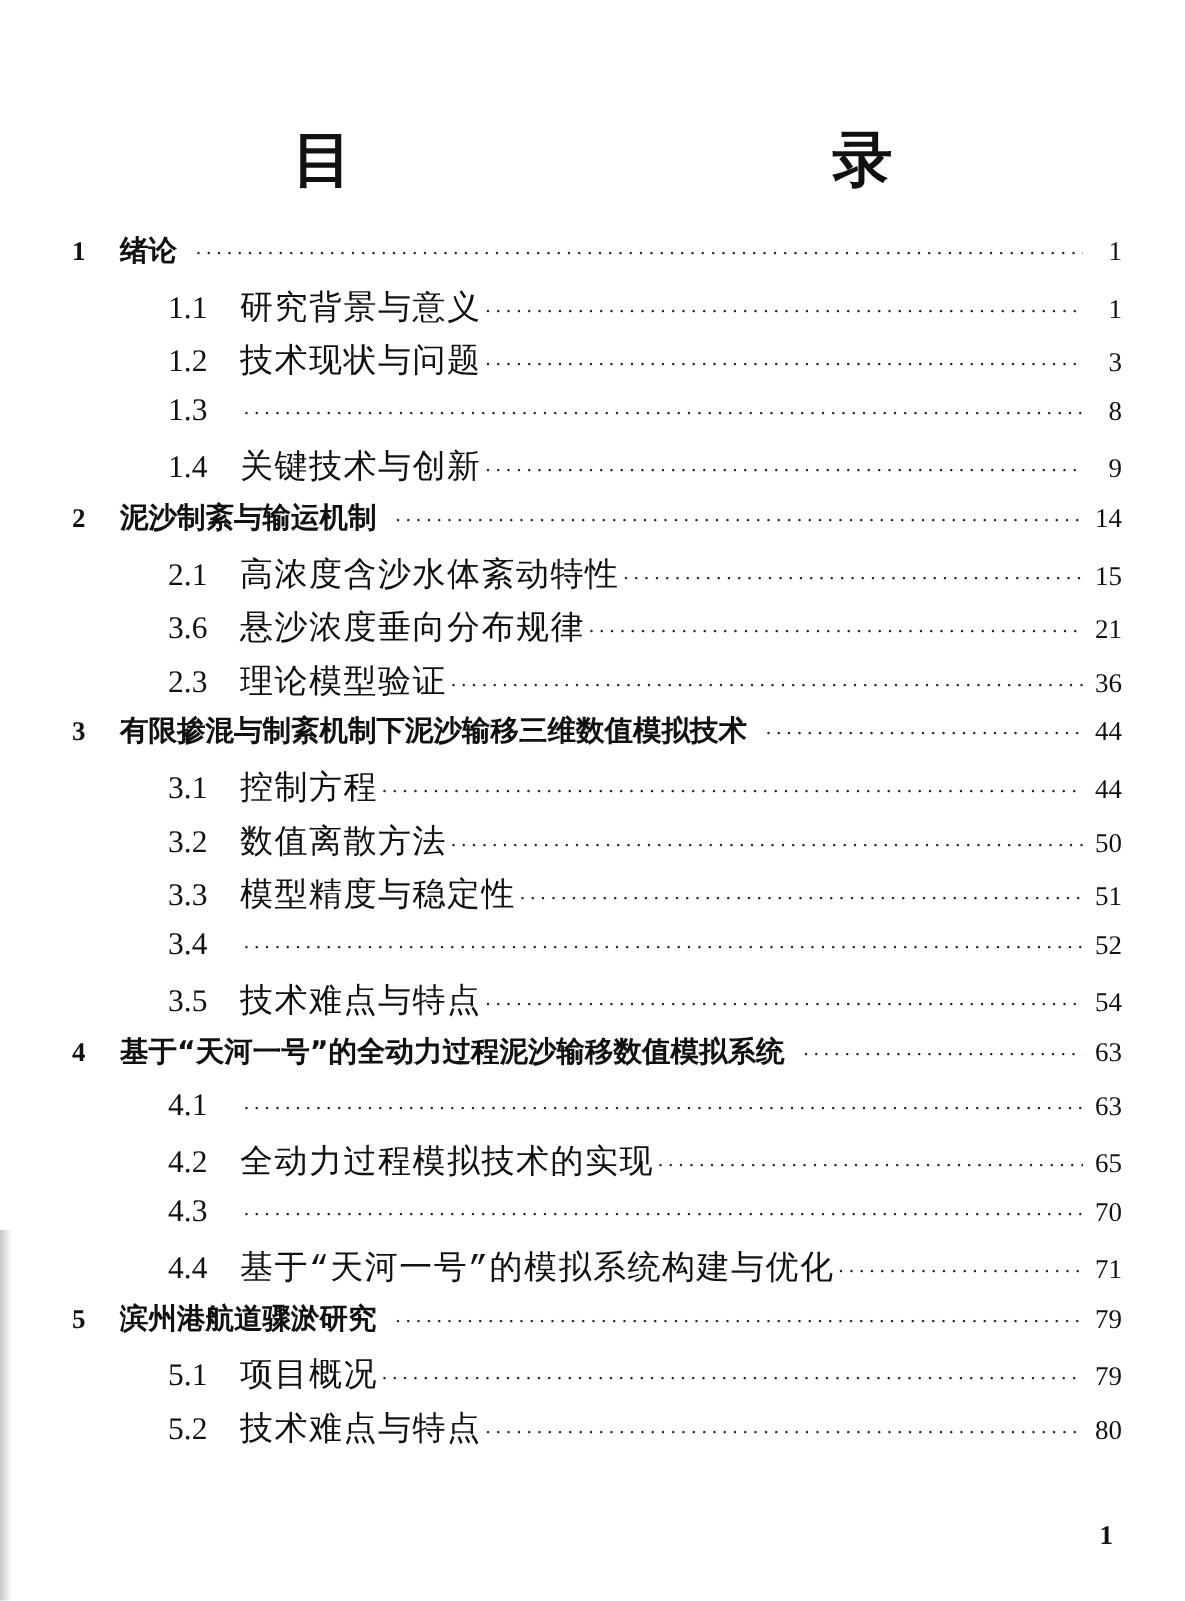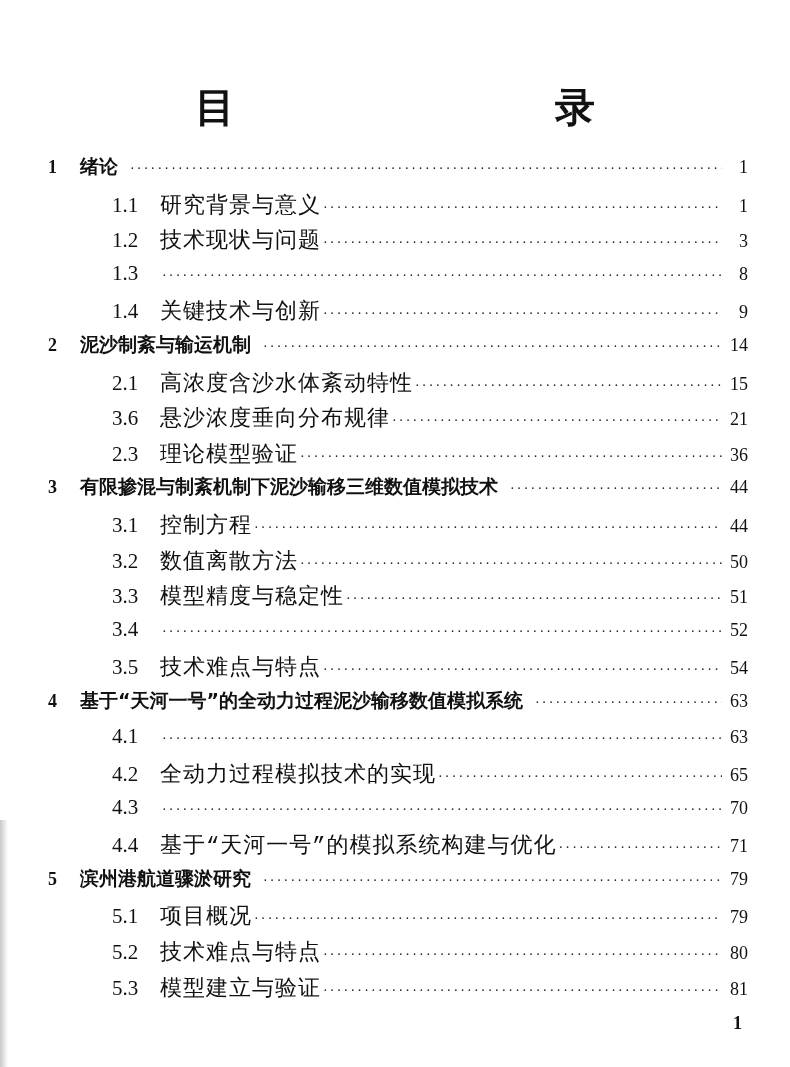--- a/index.html
+++ b/index.html
@@ -237,21 +237,15 @@
     <span class="title">项目概况</span>
     <span class="leader"></span>
     <span class="page">79</span>
   </div>
   <div class="toc-row section">
     <span class="num">5.2</span>
     <span class="title">技术难点与特点</span>
     <span class="leader"></span>
     <span class="page">80</span>
   </div>
-  <div class="toc-row section">
-    <span class="num">5.3</span>
-    <span class="title">模型建立与验证</span>
-    <span class="leader"></span>
-    <span class="page">81</span>
-  </div>
 </div>
 
 <div class="footer-page">1</div>
 
 </body></html>

